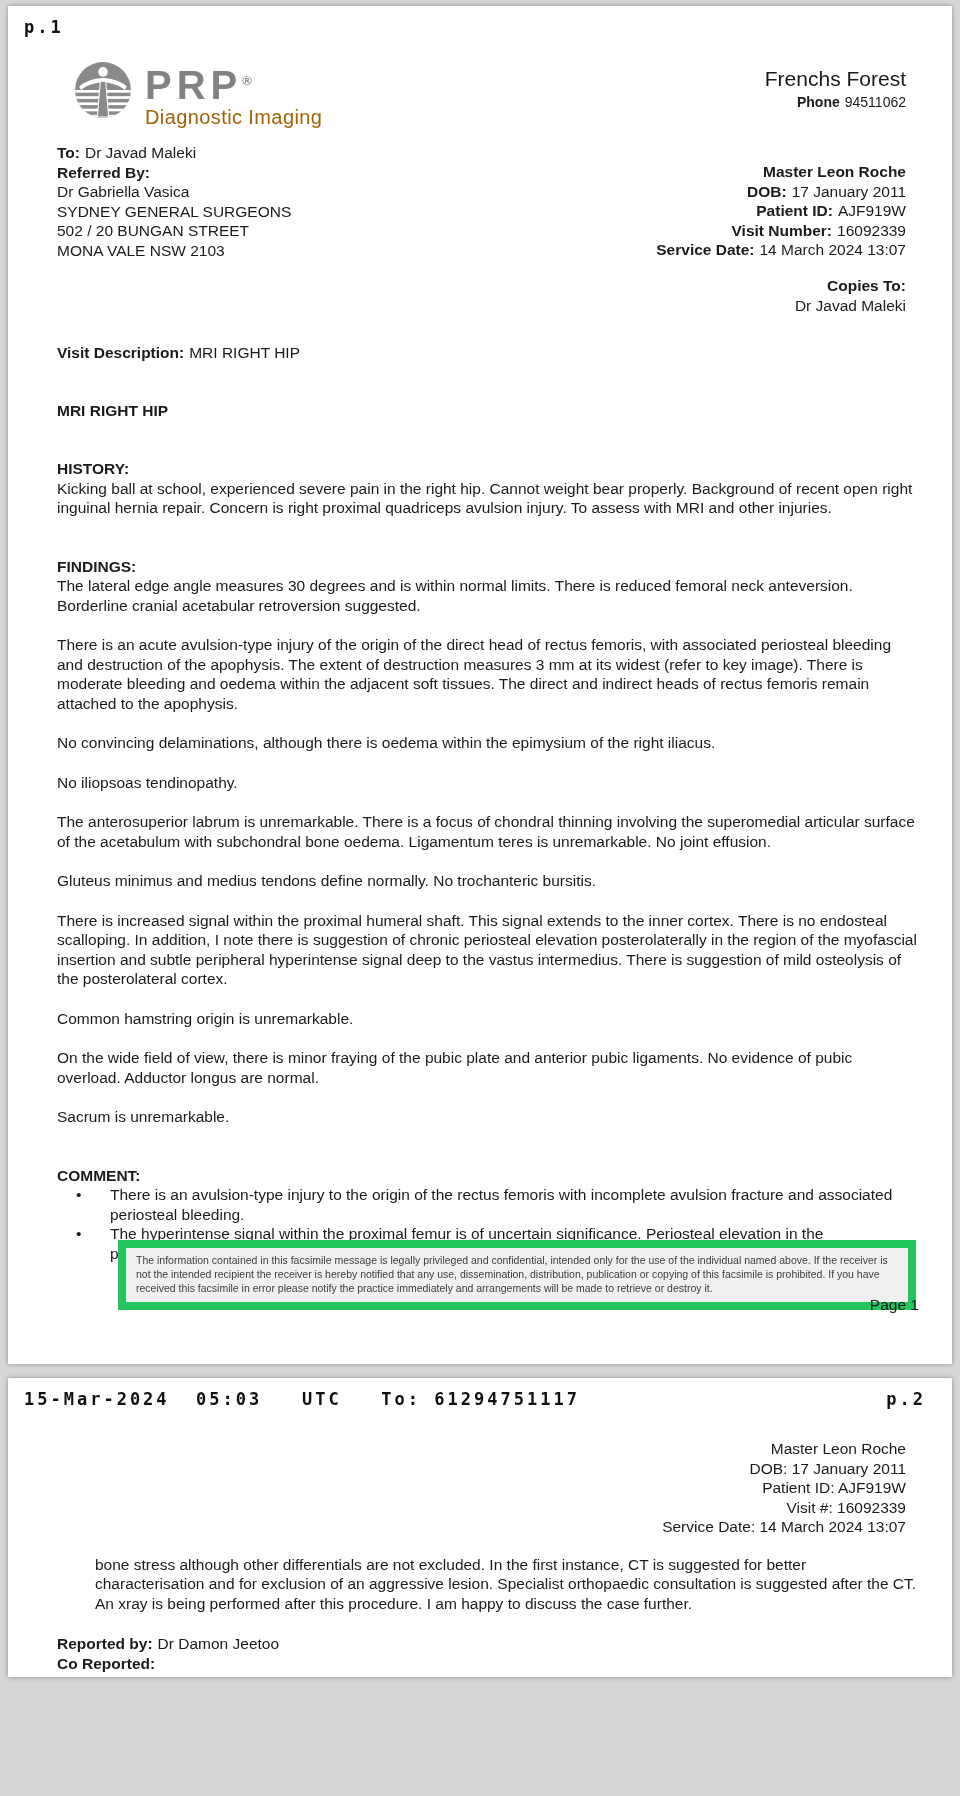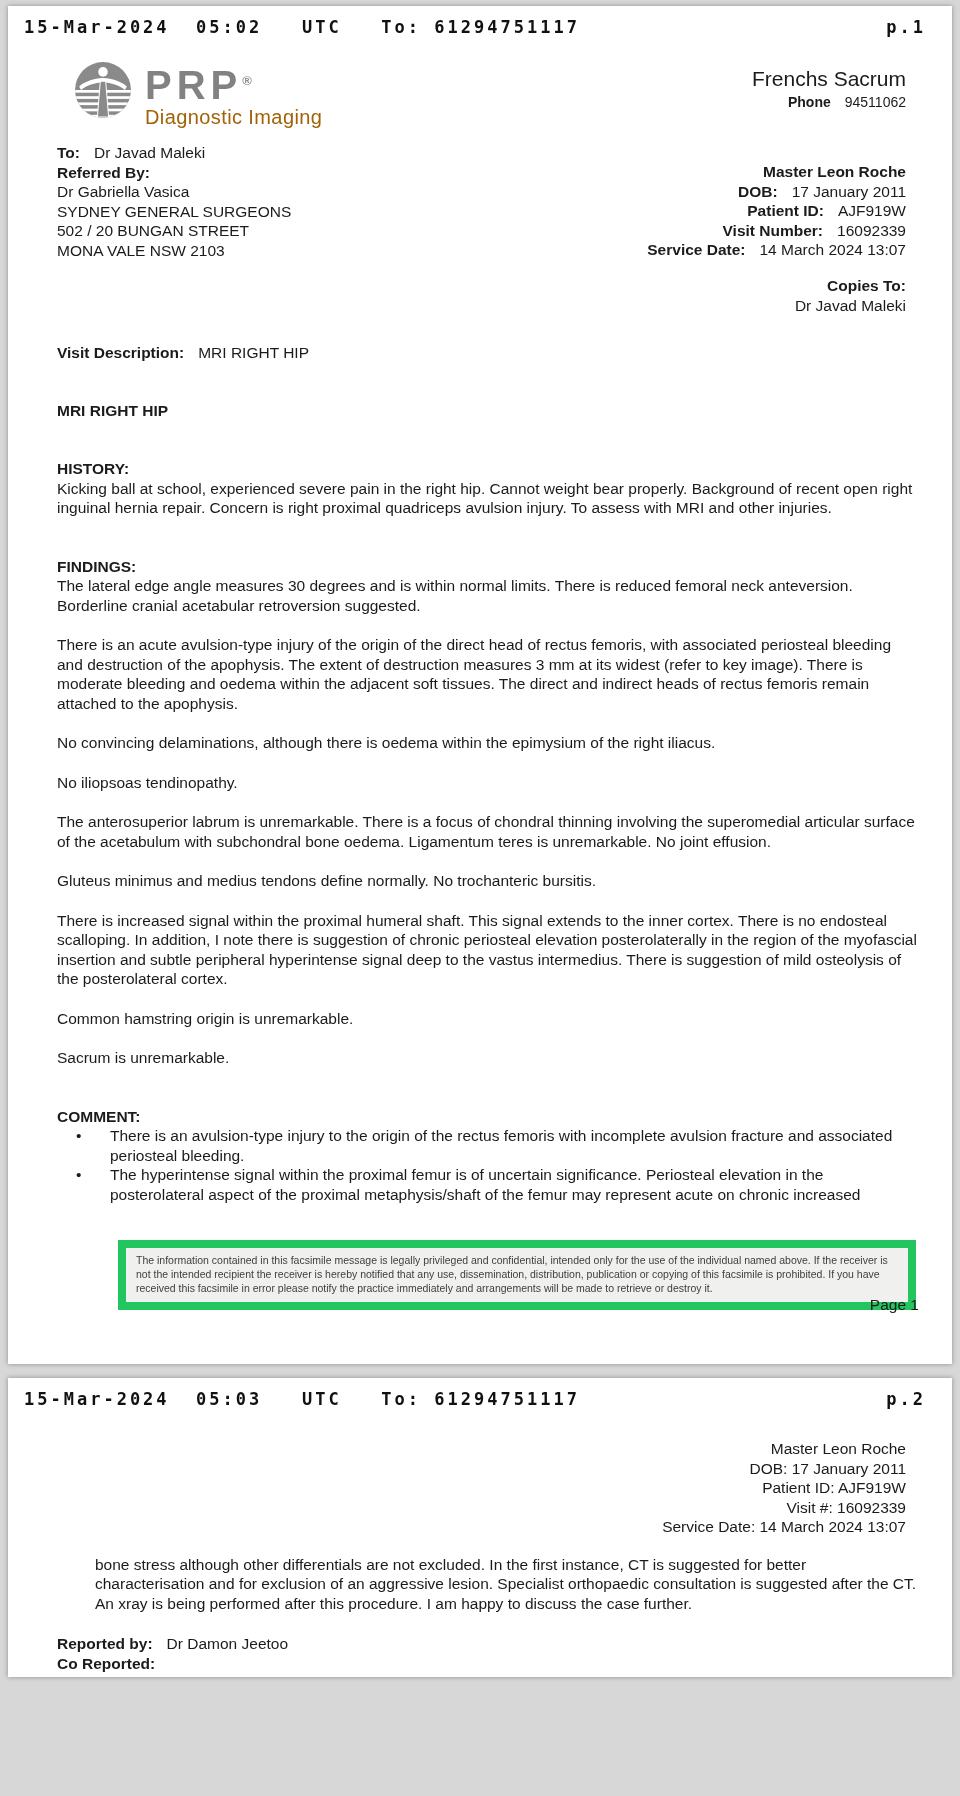--- a/index.html
+++ b/index.html
@@ -39,21 +39,21 @@
   .loc { text-align: right; padding-top: 6px; }
   .loc-name { font-size: 21px; }
   .loc-phone { font-size: 14px; margin-top: 3px; }
 
   .header-cols { display: flex; justify-content: space-between; margin: 14px 34px 0 49px; }
   .txt { font-size: 15.5px; line-height: 19.5px; }
   .right-col { text-align: right; padding-top: 19px; padding-right: 12px; }
   .copies-block { text-align: right; margin: 16px 46px 0 0; }
 
   .content { margin: 0 34px 0 49px; }
-  .lbl { padding-right: 14px; }
+  .lbl { padding-right: 5px; }
   .visit-desc { margin-top: 28px; }
   .report-title { font-weight: bold; margin: 38px 0 0; }
   h3.sec { font-size: 15.5px; line-height: 19.5px; font-weight: bold; margin: 39px 0 0; }
   .content p { margin: 20px 0 0; }
   .content h3 + p, .content h3 + ul { margin-top: 0; }
   ul.bullets { list-style: none; margin: 0; padding: 0; }
   ul.bullets li { display: flex; }
   ul.bullets .dot { flex: 0 0 53px; padding-left: 19px; }
 
   .disclaimer {
@@ -68,21 +68,20 @@
   .p2-body { margin: 18px 34px 0 87px; }
   .p2-sign { margin: 21px 0 0 49px; }
   .p2-note { margin: 20px 0 0 49px; font-style: italic; }
 </style>
 </head>
 <body>
 
 <div class="page" id="page1">
 
   <div class="fax-header">
-    <span>15-Mar-2024  05:02   UTC   To: 61294751117</span>
     <span>p.1</span>
   </div>
 
   <div class="letterhead">
     <div class="logo">
       <span>
         <svg width="58" height="58" viewBox="0 0 56 56" aria-hidden="true">
           <defs>
               <clipPath id="lc">
                 <circle cx="28" cy="28" r="27"></circle>
@@ -100,21 +99,21 @@
             <path d="M25.4 19.5 L 30.6 19.5 L 33.4 54 L 22.6 54 Z" fill="#8a8a8a" stroke="#ffffff" stroke-width="1"></path>
           </g>
         </svg>
       </span>
       <div class="logo-text">
         <div class="prp-word"><span>PRP</span><span class="prp-reg">®</span></div>
         <div class="prp-sub">Diagnostic Imaging</div>
       </div>
     </div>
     <div class="loc">
-      <div class="loc-name">Frenchs Sacrum</div>
+      <div class="loc-name">Frenchs Forest</div>
       <div class="loc-phone"><b class="lbl">Phone</b><span>94511062</span></div>
     </div>
   </div>
 
   <div class="header-cols txt">
     <div class="left-col">
       <div><b class="lbl">To:</b><span>Dr Javad Maleki</span></div>
       <div><b>Referred By:</b></div>
       <div>Dr Gabriella Vasica</div>
       <div>SYDNEY GENERAL SURGEONS</div>
@@ -146,20 +145,21 @@
 
     <h3 class="sec">FINDINGS:</h3>
     <p>The lateral edge angle measures 30 degrees and is within normal limits. There is reduced femoral neck anteversion. Borderline cranial acetabular retroversion suggested.</p>
     <p>There is an acute avulsion-type injury of the origin of the direct head of rectus femoris, with associated periosteal bleeding and destruction of the apophysis. The extent of destruction measures 3 mm at its widest (refer to key image). There is moderate bleeding and oedema within the adjacent soft tissues. The direct and indirect heads of rectus femoris remain attached to the apophysis.</p>
     <p>No convincing delaminations, although there is oedema within the epimysium of the right iliacus.</p>
     <p>No iliopsoas tendinopathy.</p>
     <p>The anterosuperior labrum is unremarkable. There is a focus of chondral thinning involving the superomedial articular surface of the acetabulum with subchondral bone oedema. Ligamentum teres is unremarkable. No joint effusion.</p>
     <p>Gluteus minimus and medius tendons define normally. No trochanteric bursitis.</p>
     <p>There is increased signal within the proximal humeral shaft. This signal extends to the inner cortex. There is no endosteal scalloping. In addition, I note there is suggestion of chronic periosteal elevation posterolaterally in the region of the myofascial insertion and subtle peripheral hyperintense signal deep to the vastus intermedius. There is suggestion of mild osteolysis of the posterolateral cortex.</p>
     <p>Common hamstring origin is unremarkable.</p>
+    <p>On the wide field of view, there is minor fraying of the pubic plate and anterior pubic ligaments. No evidence of pubic overload. Adductor longus are normal.</p>
     <p>Sacrum is unremarkable.</p>
 
     <h3 class="sec">COMMENT:</h3>
     <ul class="bullets">
       <li>
           <span class="dot">•</span>
           <span>There is an avulsion-type injury to the origin of the rectus femoris with incomplete avulsion fracture and associated periosteal bleeding.</span>
         </li>
       <li>
           <span class="dot">•</span>

